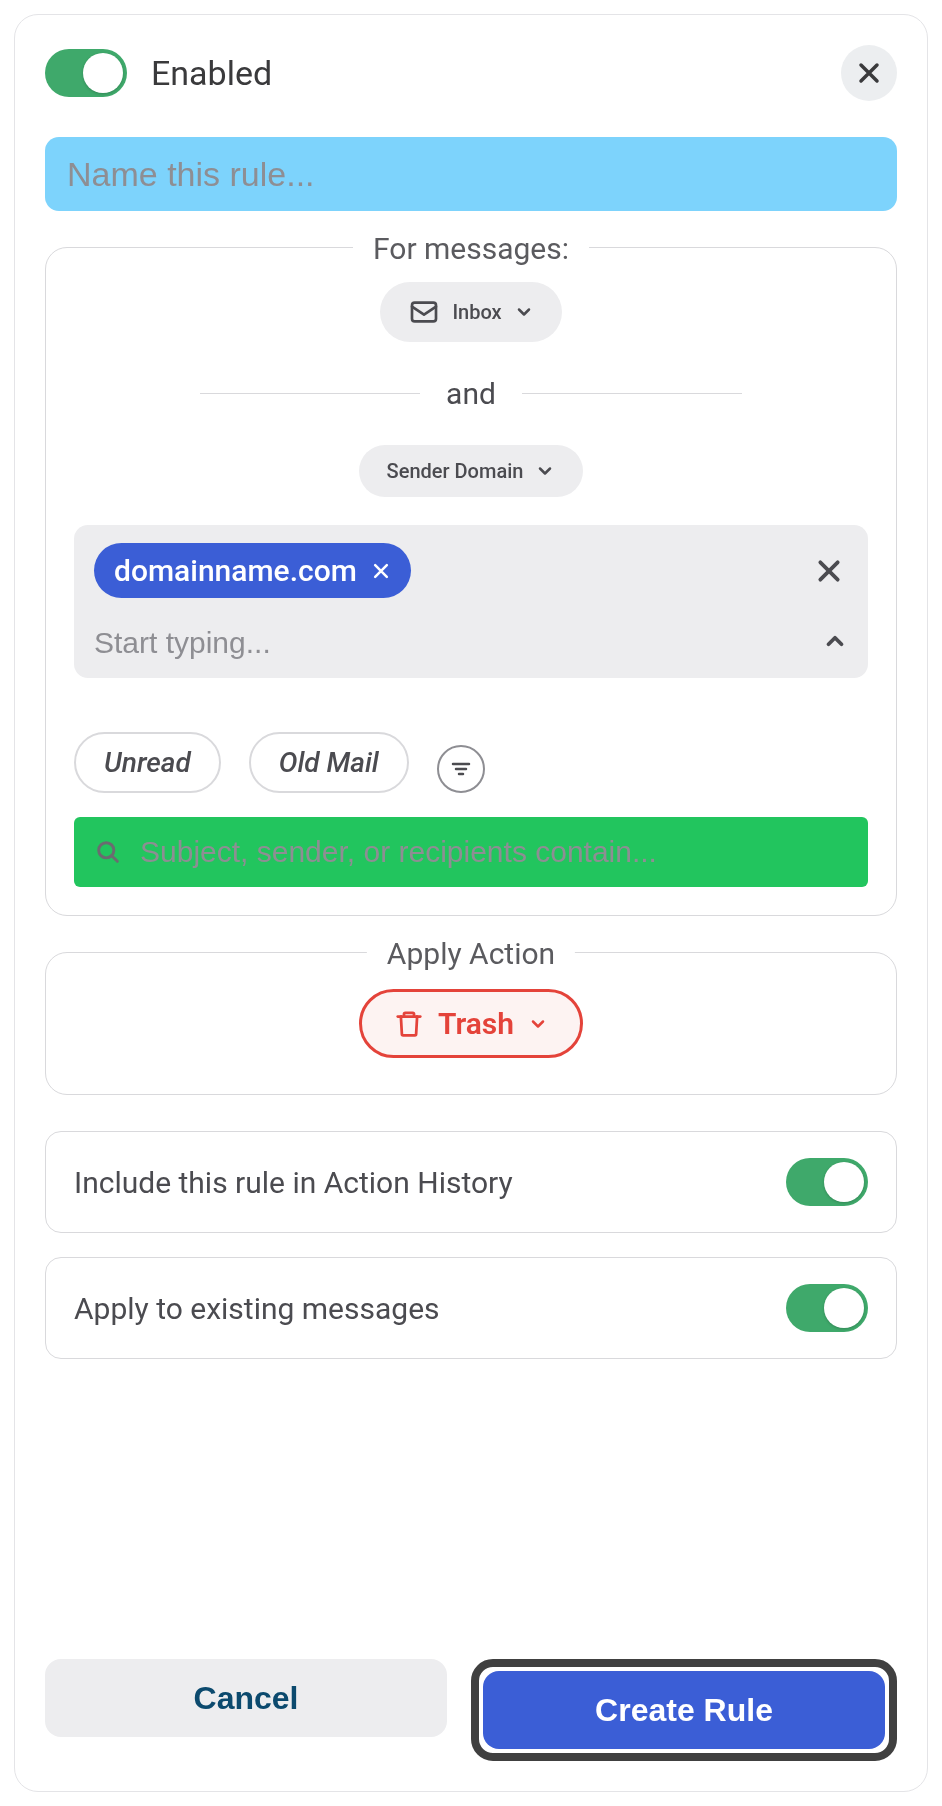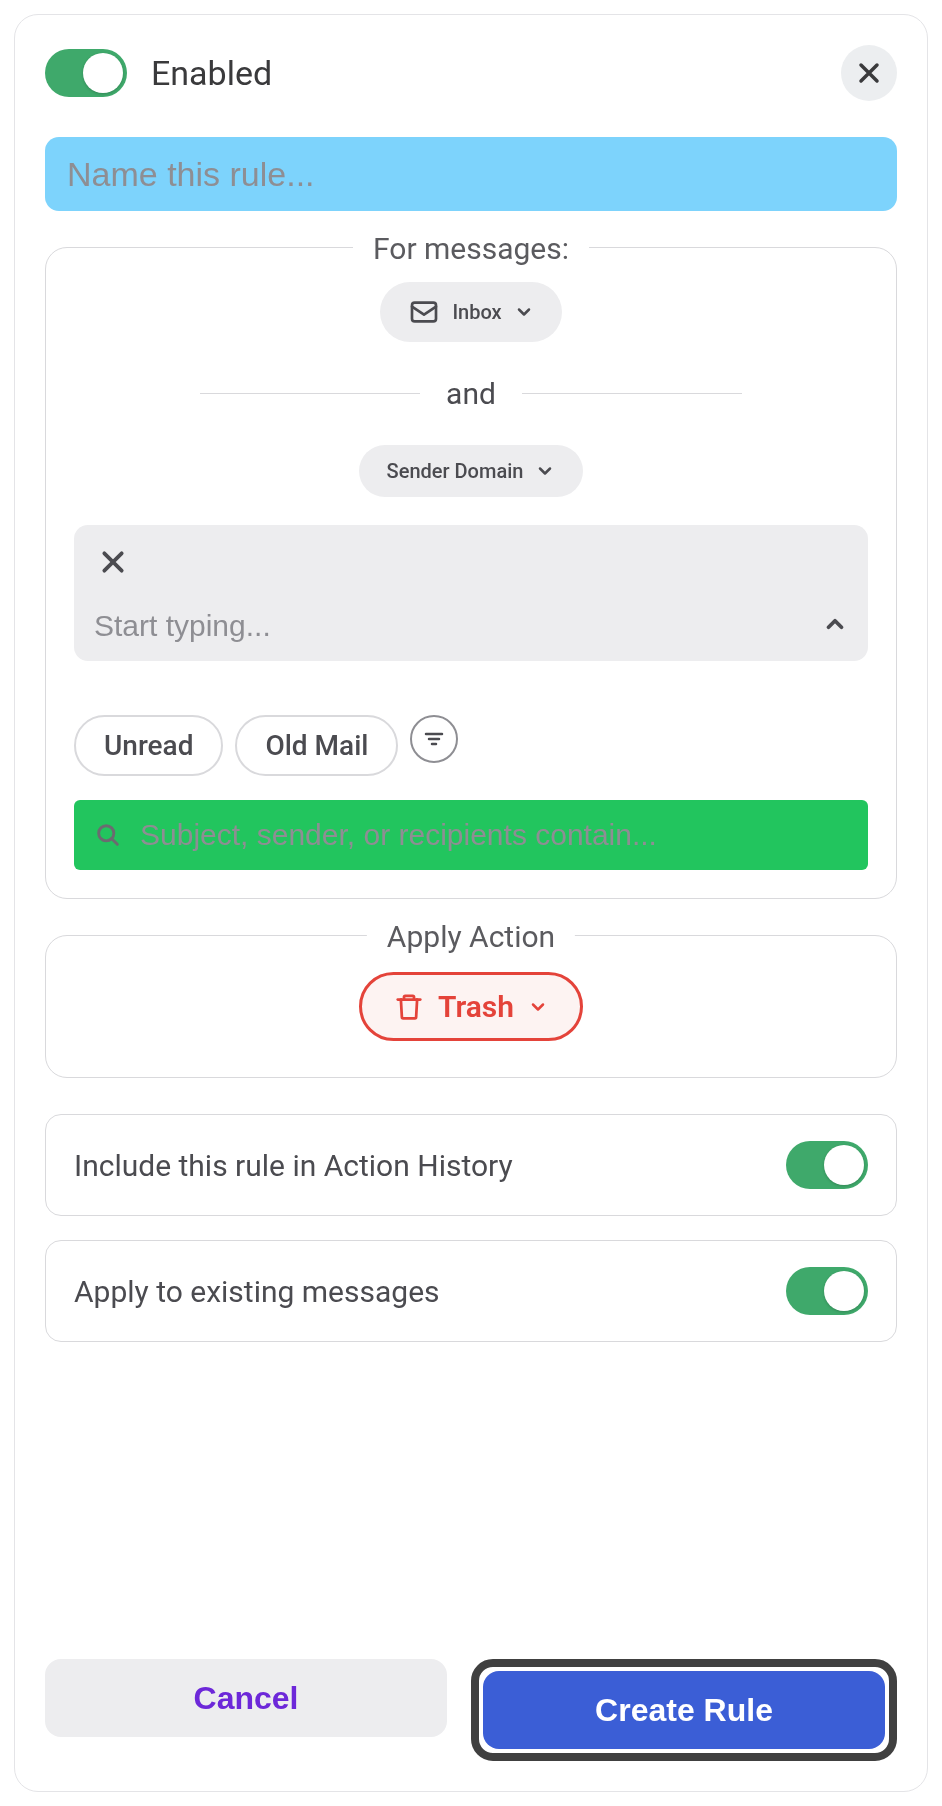--- a/index.html
+++ b/index.html
@@ -145,24 +145,25 @@
     border:none;
     background:transparent;
     font-size: 30px;
     color:#3a3a3c;
     outline:none;
     width: 80%;
   }
   .typing-input::placeholder { color:#8e8e93; }
   .filter-row {
     display:flex;
-    align-items:flex-start;
-    gap: 12px;
+    align-items:flex-end;
+    gap: 28px;
     margin-top: 54px;
     flex-wrap: nowrap;
+    font-style: italic;
   }
   .filter-pill {
     border: 2px solid #d9d9dc;
     border-radius: 999px;
     padding: 12px 28px;
     font-size: 28px;
     color:#4b4b50;
     cursor:pointer;
     font-weight: 500;
     white-space: nowrap;
@@ -230,21 +231,21 @@
     height: 78px;
     border-radius: 16px;
     font-size: 32px;
     font-weight: 600;
     display:flex;
     align-items:center;
     justify-content:center;
     cursor:pointer;
     border:none;
   }
-  .btn-cancel { background:#ededef; color:#6d28d9; }
+  .btn-cancel { background:#ededef; color:#0c4a6e; }
   .btn-primary {
     background:#3b5ed6;
     color:#fff;
   }
   .primary-wrap {
     flex:1;
     border: 8px solid #404040;
     border-radius: 22px;
     padding: 4px;
   }
@@ -298,20 +299,28 @@
       <div class="pill">
         <span>Sender Domain</span>
         <svg width="20" height="20" viewBox="0 0 24 24">
             <path d="M6 9 L12 15 L18 9" fill="none" stroke="#4b4b50" stroke-width="3" stroke-linecap="round" stroke-linejoin="round"></path>
           </svg>
       </div>
     </div>
 
     <div class="domain-box">
       <div class="chip-row">
+        <div class="chip">
+          <span>domainname.com</span>
+          <span class="chip-x">
+            <svg width="20" height="20" viewBox="0 0 24 24">
+                <path d="M5 5 L19 19 M19 5 L5 19" stroke="#fff" stroke-width="3" stroke-linecap="round"></path>
+              </svg>
+          </span>
+        </div>
         <span class="domain-clear">
           <svg width="26" height="26" viewBox="0 0 24 24">
               <path d="M4 4 L20 20 M20 4 L4 20" stroke="#4b4b50" stroke-width="3.5" stroke-linecap="round"></path>
             </svg>
         </span>
       </div>
       <div class="typing-row">
         <input class="typing-input" type="text" placeholder="Start typing..." style="">
         <span>
           <svg width="26" height="26" viewBox="0 0 24 24">

